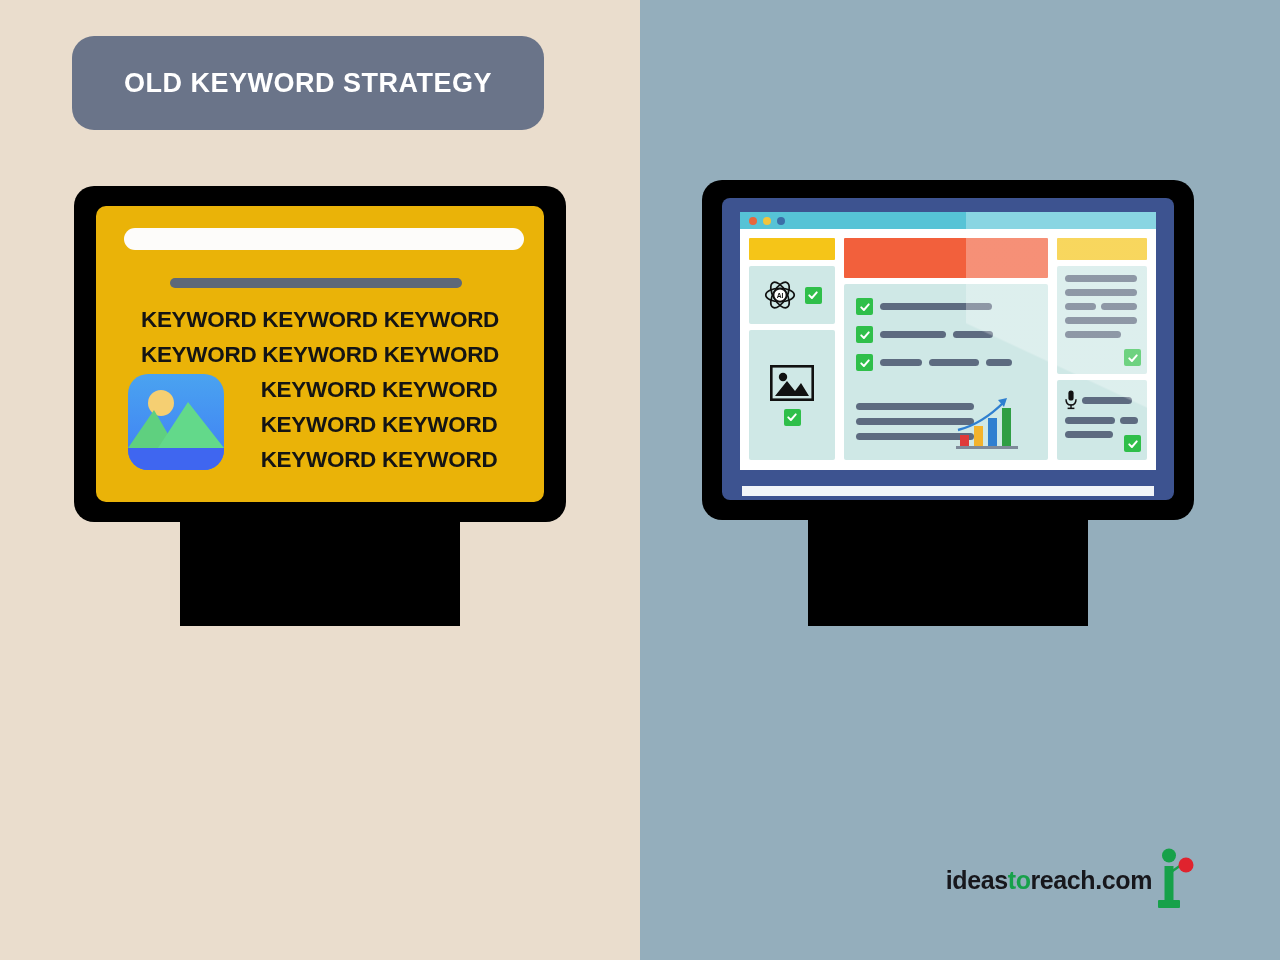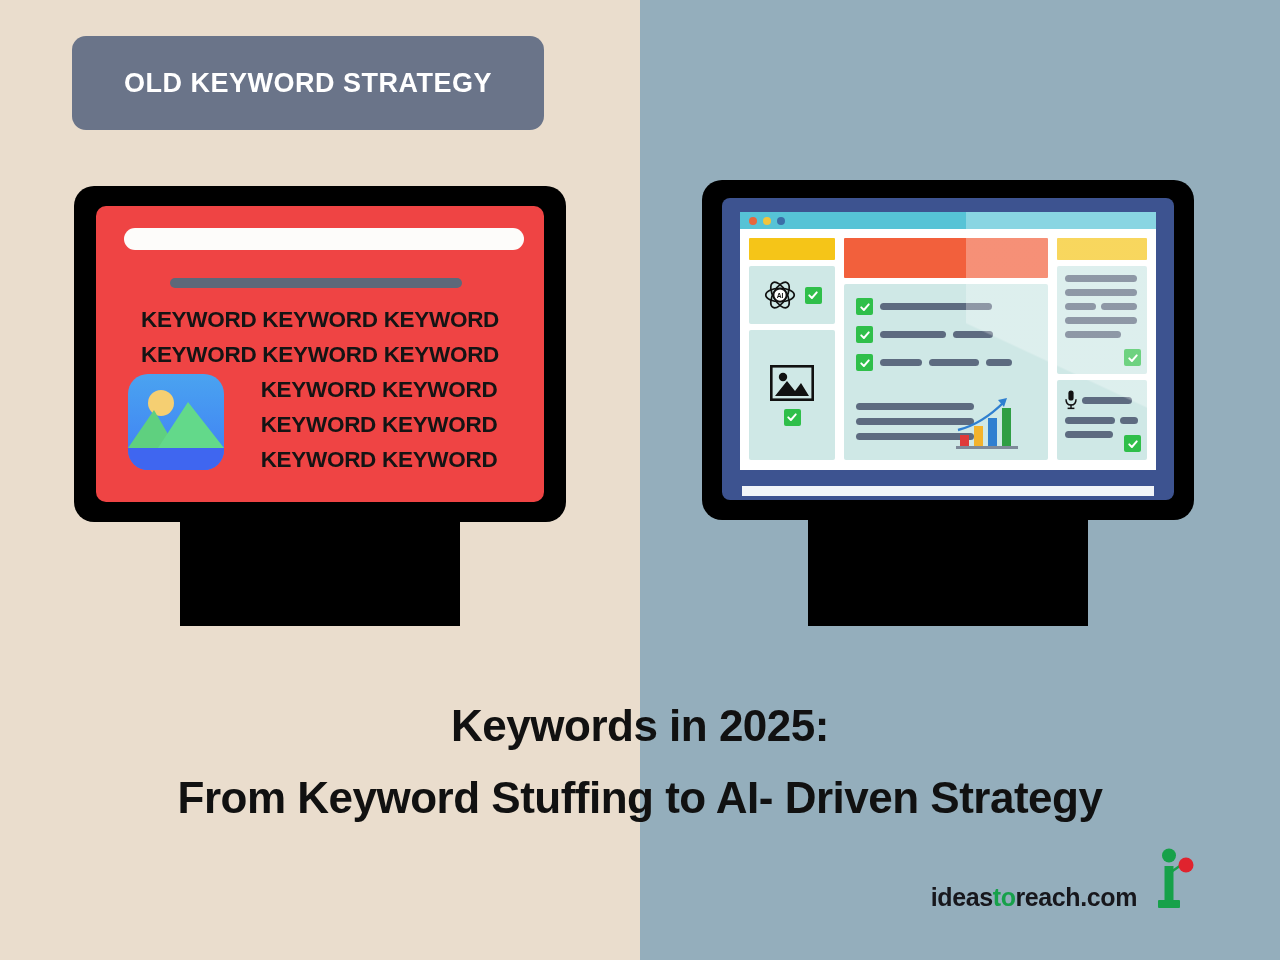--- a/index.html
+++ b/index.html
@@ -15,21 +15,21 @@
     background: #94aebc;
   }
   
   .bg-left  { position:absolute; left:0;   top:0; width:640px; height:960px; background:#eaddcd; }
   .bg-right { position:absolute; left:640px; top:0; width:640px; height:960px; background:#94aebc; }
 
   
   .badge {
     position: absolute;
     background: #6a7489;
-    border-radius: 14px;
+    border-radius: 22px;
     display: flex; align-items: center; justify-content: center;
     color: #ffffff;
     font-weight: 700;
     font-size: 27px;
     letter-spacing: 0.5px;
   }
   #badge-old { left: 72px;  top: 36px; width: 472px; height: 94px; }
   #badge-new { left: 706px; top: 36px; width: 472px; height: 94px; }
 
   
@@ -44,21 +44,21 @@
     background:#000;
   }
   
   #mon-left  { left: 74px;  top: 186px; width: 492px; height: 440px; }
   #mon-right { left: 702px; top: 180px; width: 492px; height: 446px; }
 
   .screen-left {
     position: absolute;
     left: 22px; top: 20px;
     width: 448px; height: 296px;
-    background: #ef4444;
+    background: #eab308;
     border-radius: 10px;
     overflow: hidden;
     padding-left: 24px;
   }
   .search-bar {
     position: absolute; left: 28px; top: 22px;
     width: 400px; height: 22px;
     background: #fdfcfa;
     border-radius: 12px;
   }
@@ -184,21 +184,21 @@
     text-align:center;
     color:#111111;
     font-weight: 800;
     font-size: 44px;
     line-height: 72px;
     letter-spacing: -0.5px;
   }
   
   #logo {
     position:absolute; right: 84px; top: 880px;
-    display:flex; align-items:flex-end; gap:19px;
+    display:flex; align-items:center; gap:4px;
     transform: translateY(-50%);
   }
   #logo-text {
     font-size: 25px; font-weight: 800; color:#17171c; letter-spacing:-0.4px;
   }
   #logo-text .accent { color:#17a14a; }
   #logo-mark { position:relative; width:40px; height:64px; }
 </style>
 </head>
 <body>
@@ -394,24 +394,20 @@
         <div class="gloss"></div>
       </div>
       <div class="screen-white-strip"></div>
     </div>
 
     <svg class="neck-shape" style="left:106px; top:340px; width:280px; height:106px;" viewBox="0 0 280 106">
       <path d="M104 0 H176 V53 C176 71 196 78 214 78 H262 C272 78 280 86 280 96 V106 H0 V96 C0 86 8 78 18 78 H66 C84 78 104 71 104 53 Z" fill="#000"></path>
     </svg>
   </div>
 
-  <div id="title">
-    <div>Keywords in 2025:</div>
-    <div>From Keyword Stuffing to AI- Driven Strategy</div>
-  </div>
 
   <div id="logo">
     <div id="logo-text"><span>ideas</span><span class="accent">to</span><span>reach.com</span></div>
     <div id="logo-mark">
       <svg width="40" height="64" viewBox="0 0 40 64">
         <circle cx="13" cy="7.5" r="7" fill="#17a14a"></circle>
         <rect x="8.5" y="18" width="9" height="36" fill="#17a14a"></rect>
         <rect x="2" y="52" width="22" height="8" rx="1" fill="#17a14a"></rect>
         <path d="M15 24 C21 20 25 17 28 15" fill="none" stroke="#17a14a" stroke-width="2.4"></path>
         <circle cx="30" cy="17" r="7.5" fill="#e0232e"></circle>

